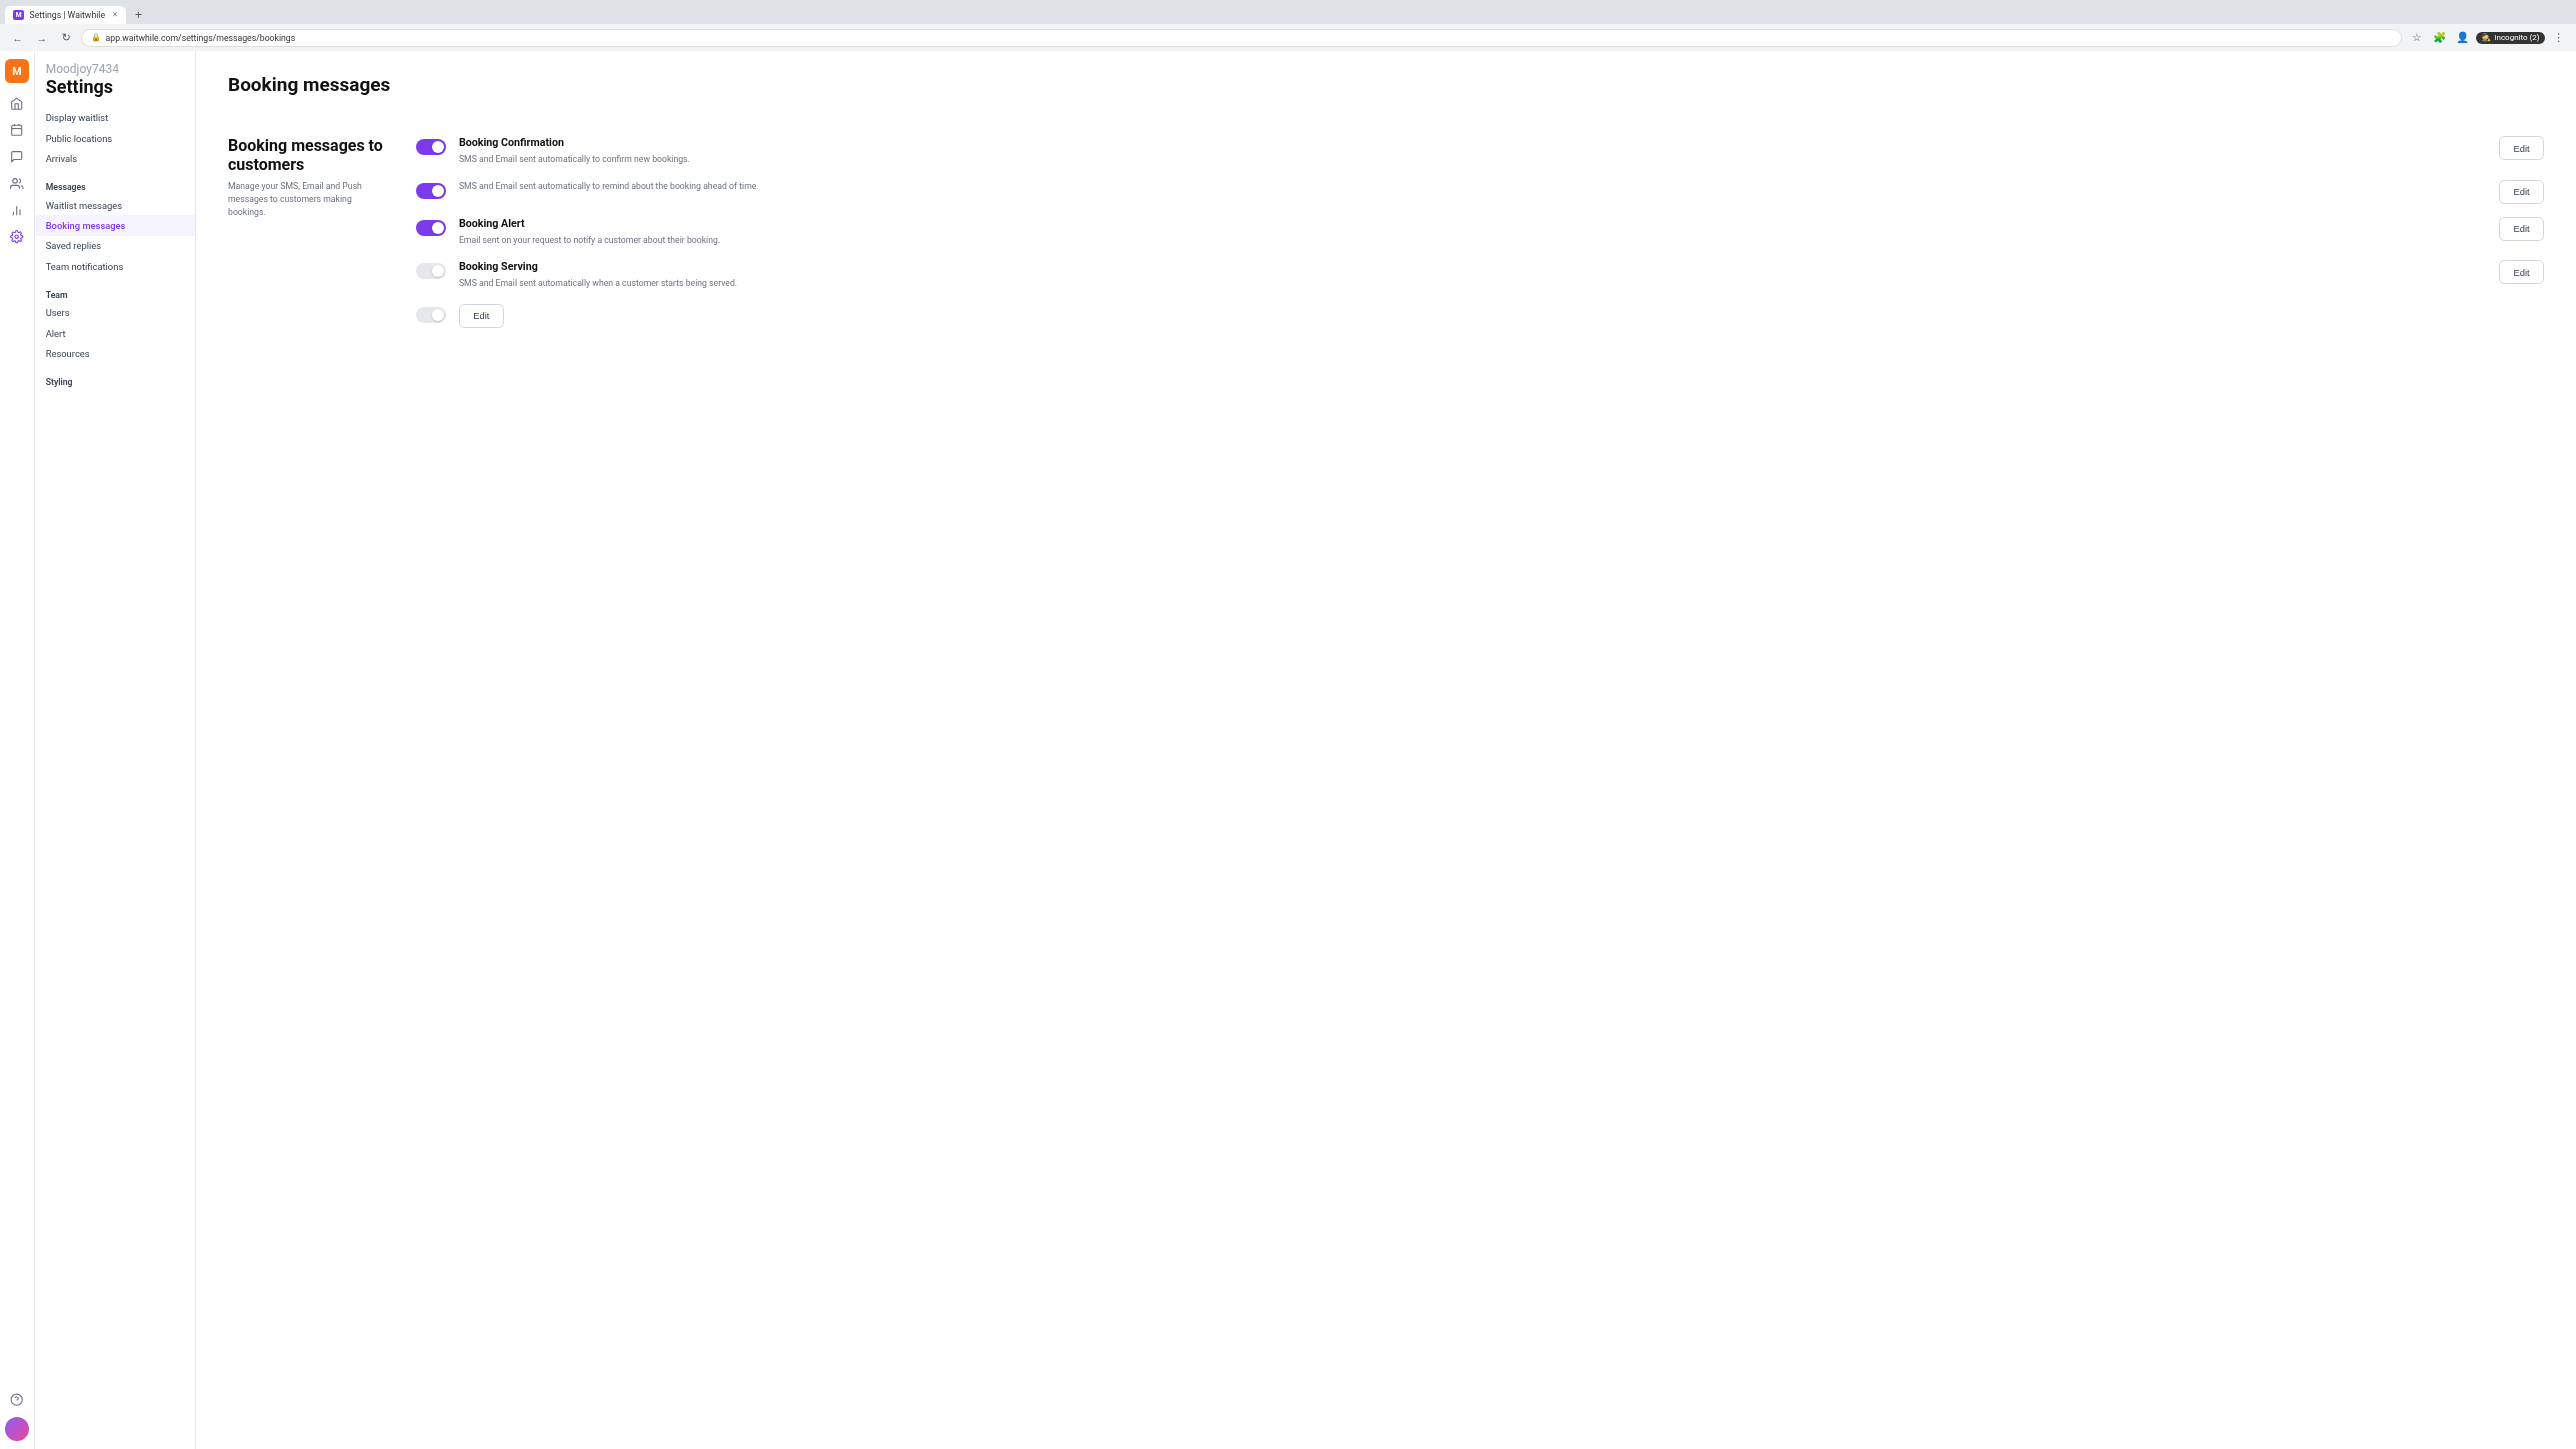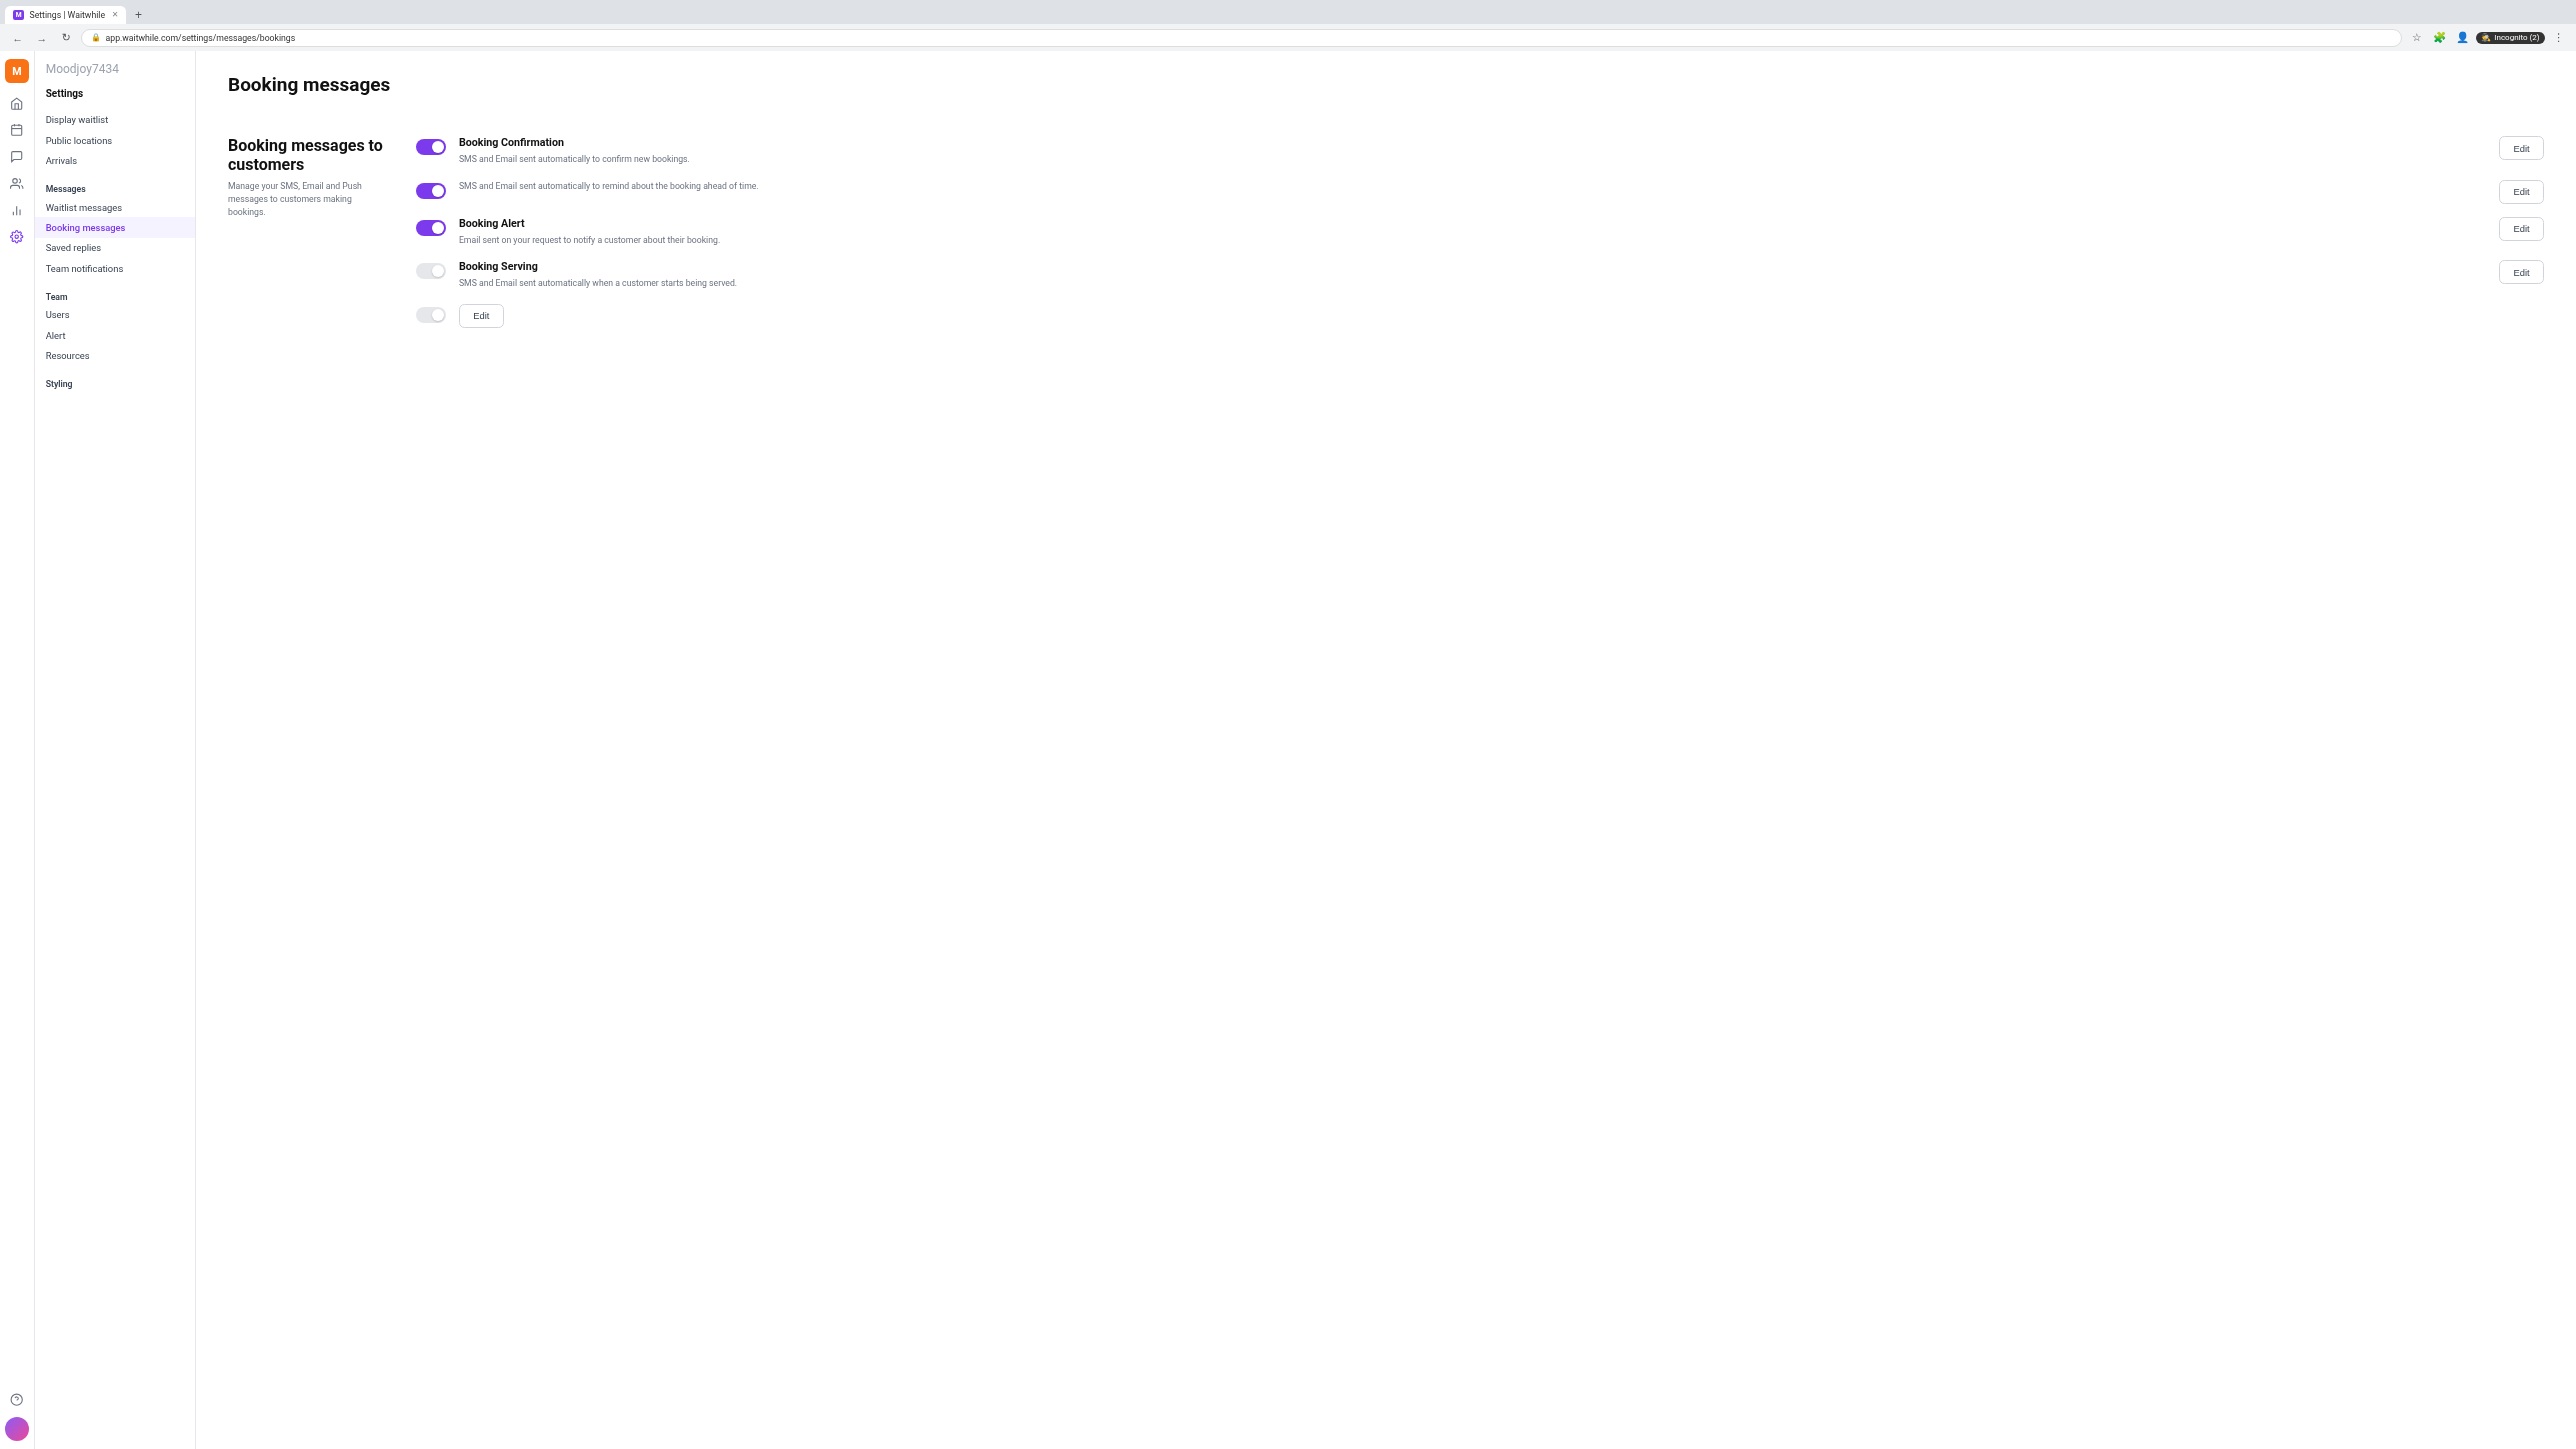--- a/index.html
+++ b/index.html
@@ -31,21 +31,21 @@
     .rail-icon { width: 24px; height: 24px; display: flex; align-items: center; justify-content: center; border-radius: 5.4px; cursor: pointer; color: #6b7280; }
     .rail-icon.active { color: #7c3aed; }
     .rail-icon svg { width: 13.4px; height: 13.4px; }
     .rail-bottom { margin-top: auto; }
     .rail-user-avatar { width: 24px; height: 24px; border-radius: 50%; overflow: hidden; background: #6b7280; }
 
     
     .sidebar { width: 161px; background: #fff; border-right: 0.7px solid #e5e7eb; overflow-y: auto; padding: 10.7px 0; flex-shrink: 0; }
     .sidebar-header { padding: 0 10.7px 10.7px; }
     .sidebar-username { font-size: 12px; color: #9ca3af; }
-    .sidebar-title { font-size: 10px; font-weight: 700; color: #111; margin-top: 12px; }
+    .sidebar-title { font-size: 18px; font-weight: 700; color: #111; }
     .sidebar-section { margin-top: 10.7px; }
     .sidebar-section-label { font-size: 8.7px; font-weight: 600; color: #374151; padding: 2.7px 10.7px 2.7px; }
     .sidebar-item { padding: 4.7px 10.7px; font-size: 9.4px; color: #374151; cursor: pointer; border-radius: 0; }
     .sidebar-item.active { color: #7c3aed; font-weight: 500; background: #f5f3ff; }
 
     
     .main { flex: 1; overflow-y: auto; padding: 21.5px 32px; background: #fff; }
     .page-title { font-size: 19px; font-weight: 700; color: #111; margin-bottom: 21.5px; }
 
     

